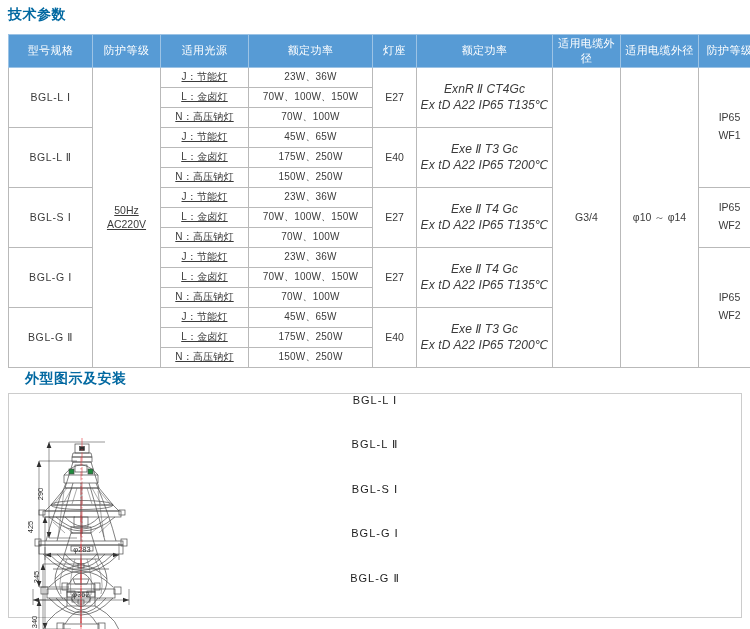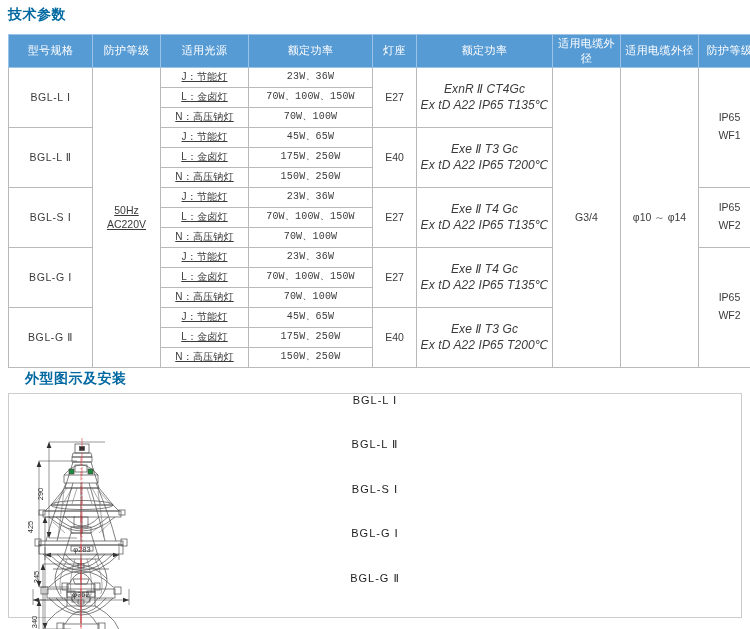--- a/index.html
+++ b/index.html
@@ -47,21 +47,21 @@
     font-size: 11px;
     border-color: #9cc3e5;
     letter-spacing: 0.4px;
   }
   table.spec tbody td { height: 20px; }
   td.model, td.volt, td.base, td.inlet, td.cable, td.prot {
     font-size: 10.5px;
   }
   td.model { letter-spacing: 0.6px; }
   td.source { text-align: left; padding-left: 9px; letter-spacing: .2px; text-decoration: underline; }
-  td.power  { text-align: left; padding-left: 9px; letter-spacing: .2px; font-family: Liberation Mono, monospace; }
+  td.power  { text-align: left; padding-left: 9px; letter-spacing: .2px; }
   td.mark   { font-size: 12px; line-height: 1.55; letter-spacing: .1px; font-style: italic; }
   .volt-l { display: block; text-decoration: underline; }
   .prot-l { display: block; line-height: 1.7; }
 
   
   .figures {
     position: absolute;
     left: 8px; top: 393px;
     width: 734px; height: 225px;
     border: 1px solid #cccccc;

